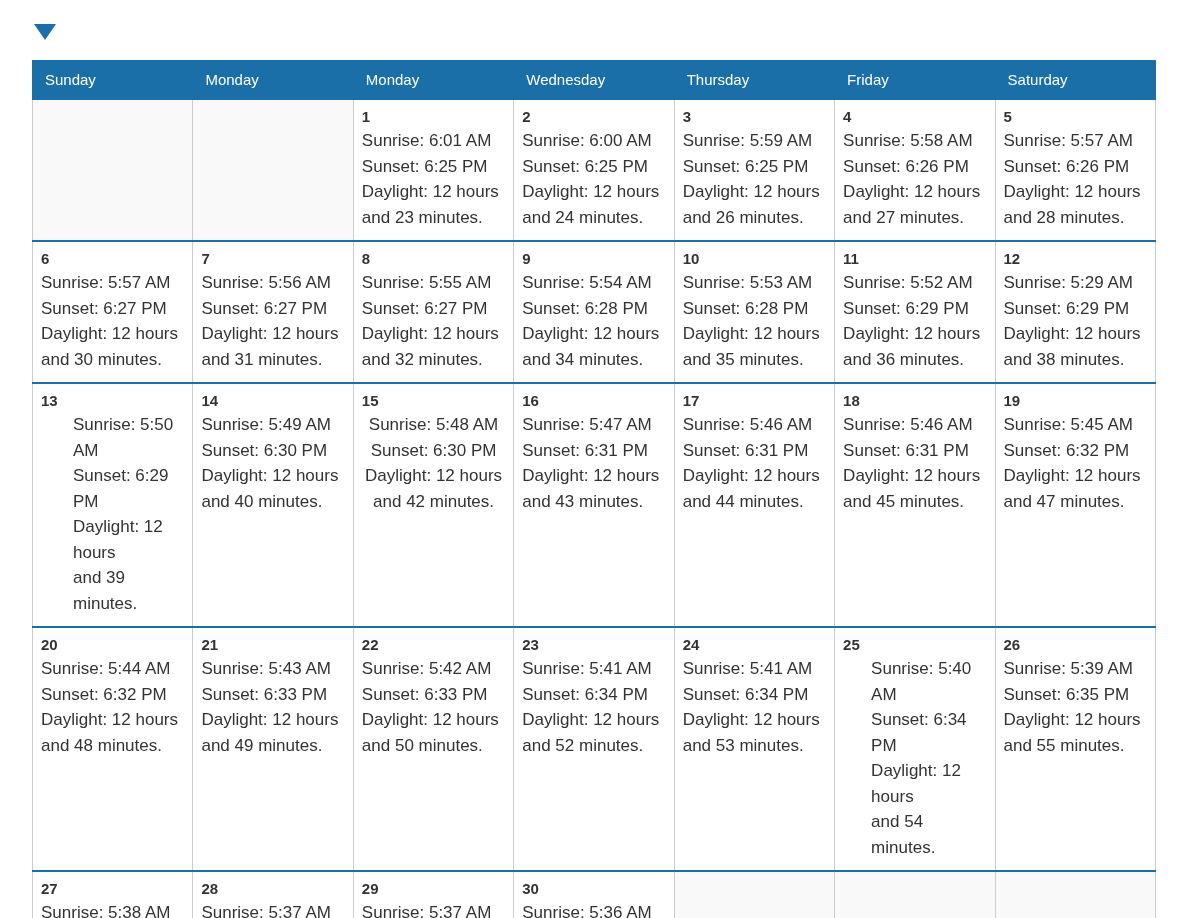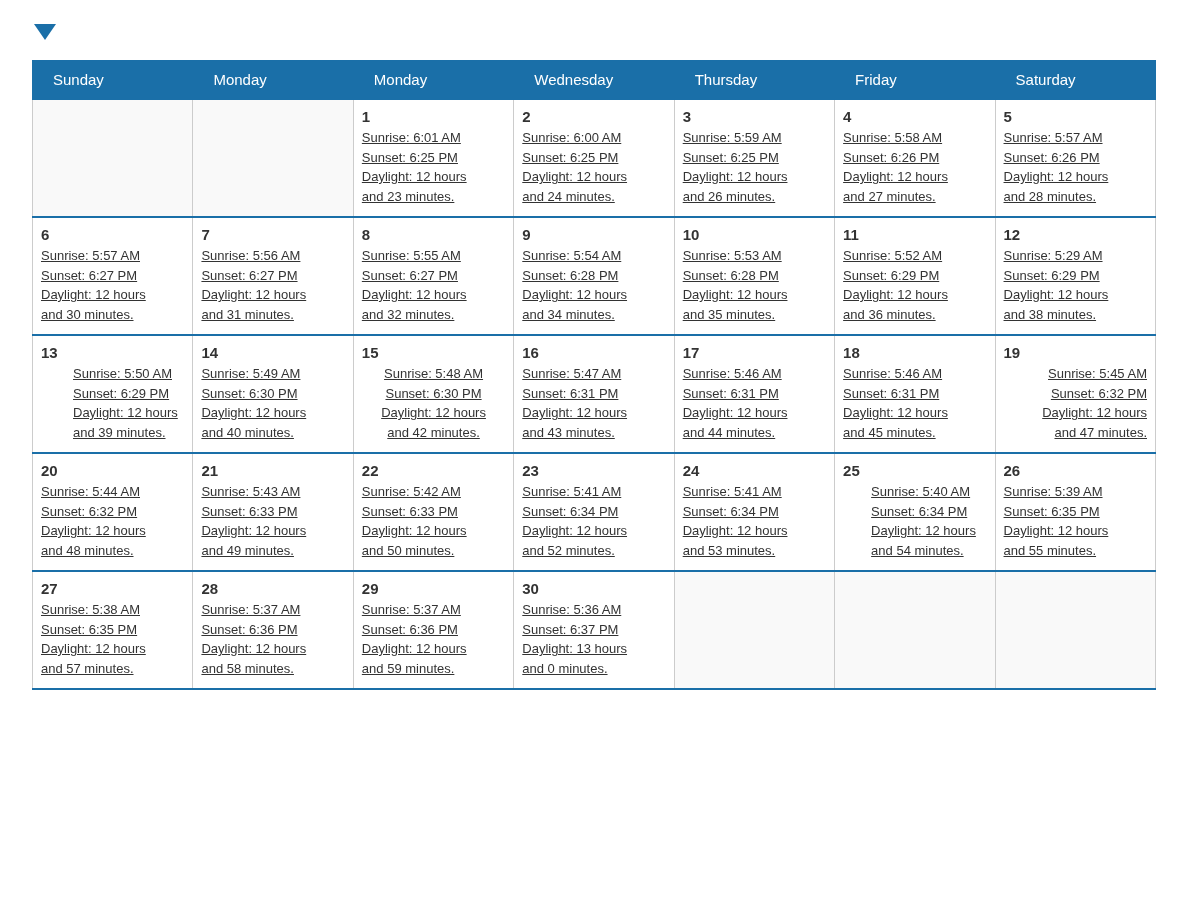--- a/index.html
+++ b/index.html
@@ -49,21 +49,21 @@
       margin-top: 4px;
     }
     .calendar {
       width: 100%;
       border-collapse: collapse;
       border: 1.5px solid #1a6fa8;
     }
     .calendar th {
       background-color: #1a6fa8;
       color: #fff;
-      padding: 10px 20px;
+      padding: 10px 12px;
       font-size: 15px;
       font-weight: normal;
       text-align: left;
       border: 1px solid #1a6fa8;
     }
     .calendar td {
       vertical-align: top;
       padding: 8px 8px 10px 8px;
       border: 1px solid #ccc;
       width: calc(100% / 7);
@@ -75,24 +75,23 @@
       border-bottom: 2px solid #1a6fa8;
     }
     .day-number {
       font-size: 15px;
       font-weight: bold;
       color: #333;
       display: block;
       margin-bottom: 3px;
     }
     .day-info {
-      font-size: 13px;
+      font-size: 17px;
       color: #333;
       line-height: 1.5;
-      text-decoration: underline;
     }
     .empty-cell {
       background: #f9f9f9;
     }
     .logo-line1 {
       display: flex;
       align-items: center;
     }
   </style>
 </head>
@@ -259,21 +258,21 @@
         </td>
         <td>
           <span class="day-number">18</span>
           <div class="day-info" style="white-space: pre-line;">Sunrise: 5:46 AM
 Sunset: 6:31 PM
 Daylight: 12 hours
 and 45 minutes.</div>
         </td>
         <td>
           <span class="day-number">19</span>
-          <div class="day-info" style="white-space: pre-line; text-align: right;">Sunrise: 5:45 AM
+          <div class="day-info" style="white-space: pre-line;">Sunrise: 5:45 AM
 Sunset: 6:32 PM
 Daylight: 12 hours
 and 47 minutes.</div>
         </td>
       </tr>
       <tr>
         <td>
           <span class="day-number">20</span>
           <div class="day-info" style="white-space: pre-line;">Sunrise: 5:44 AM
 Sunset: 6:32 PM

